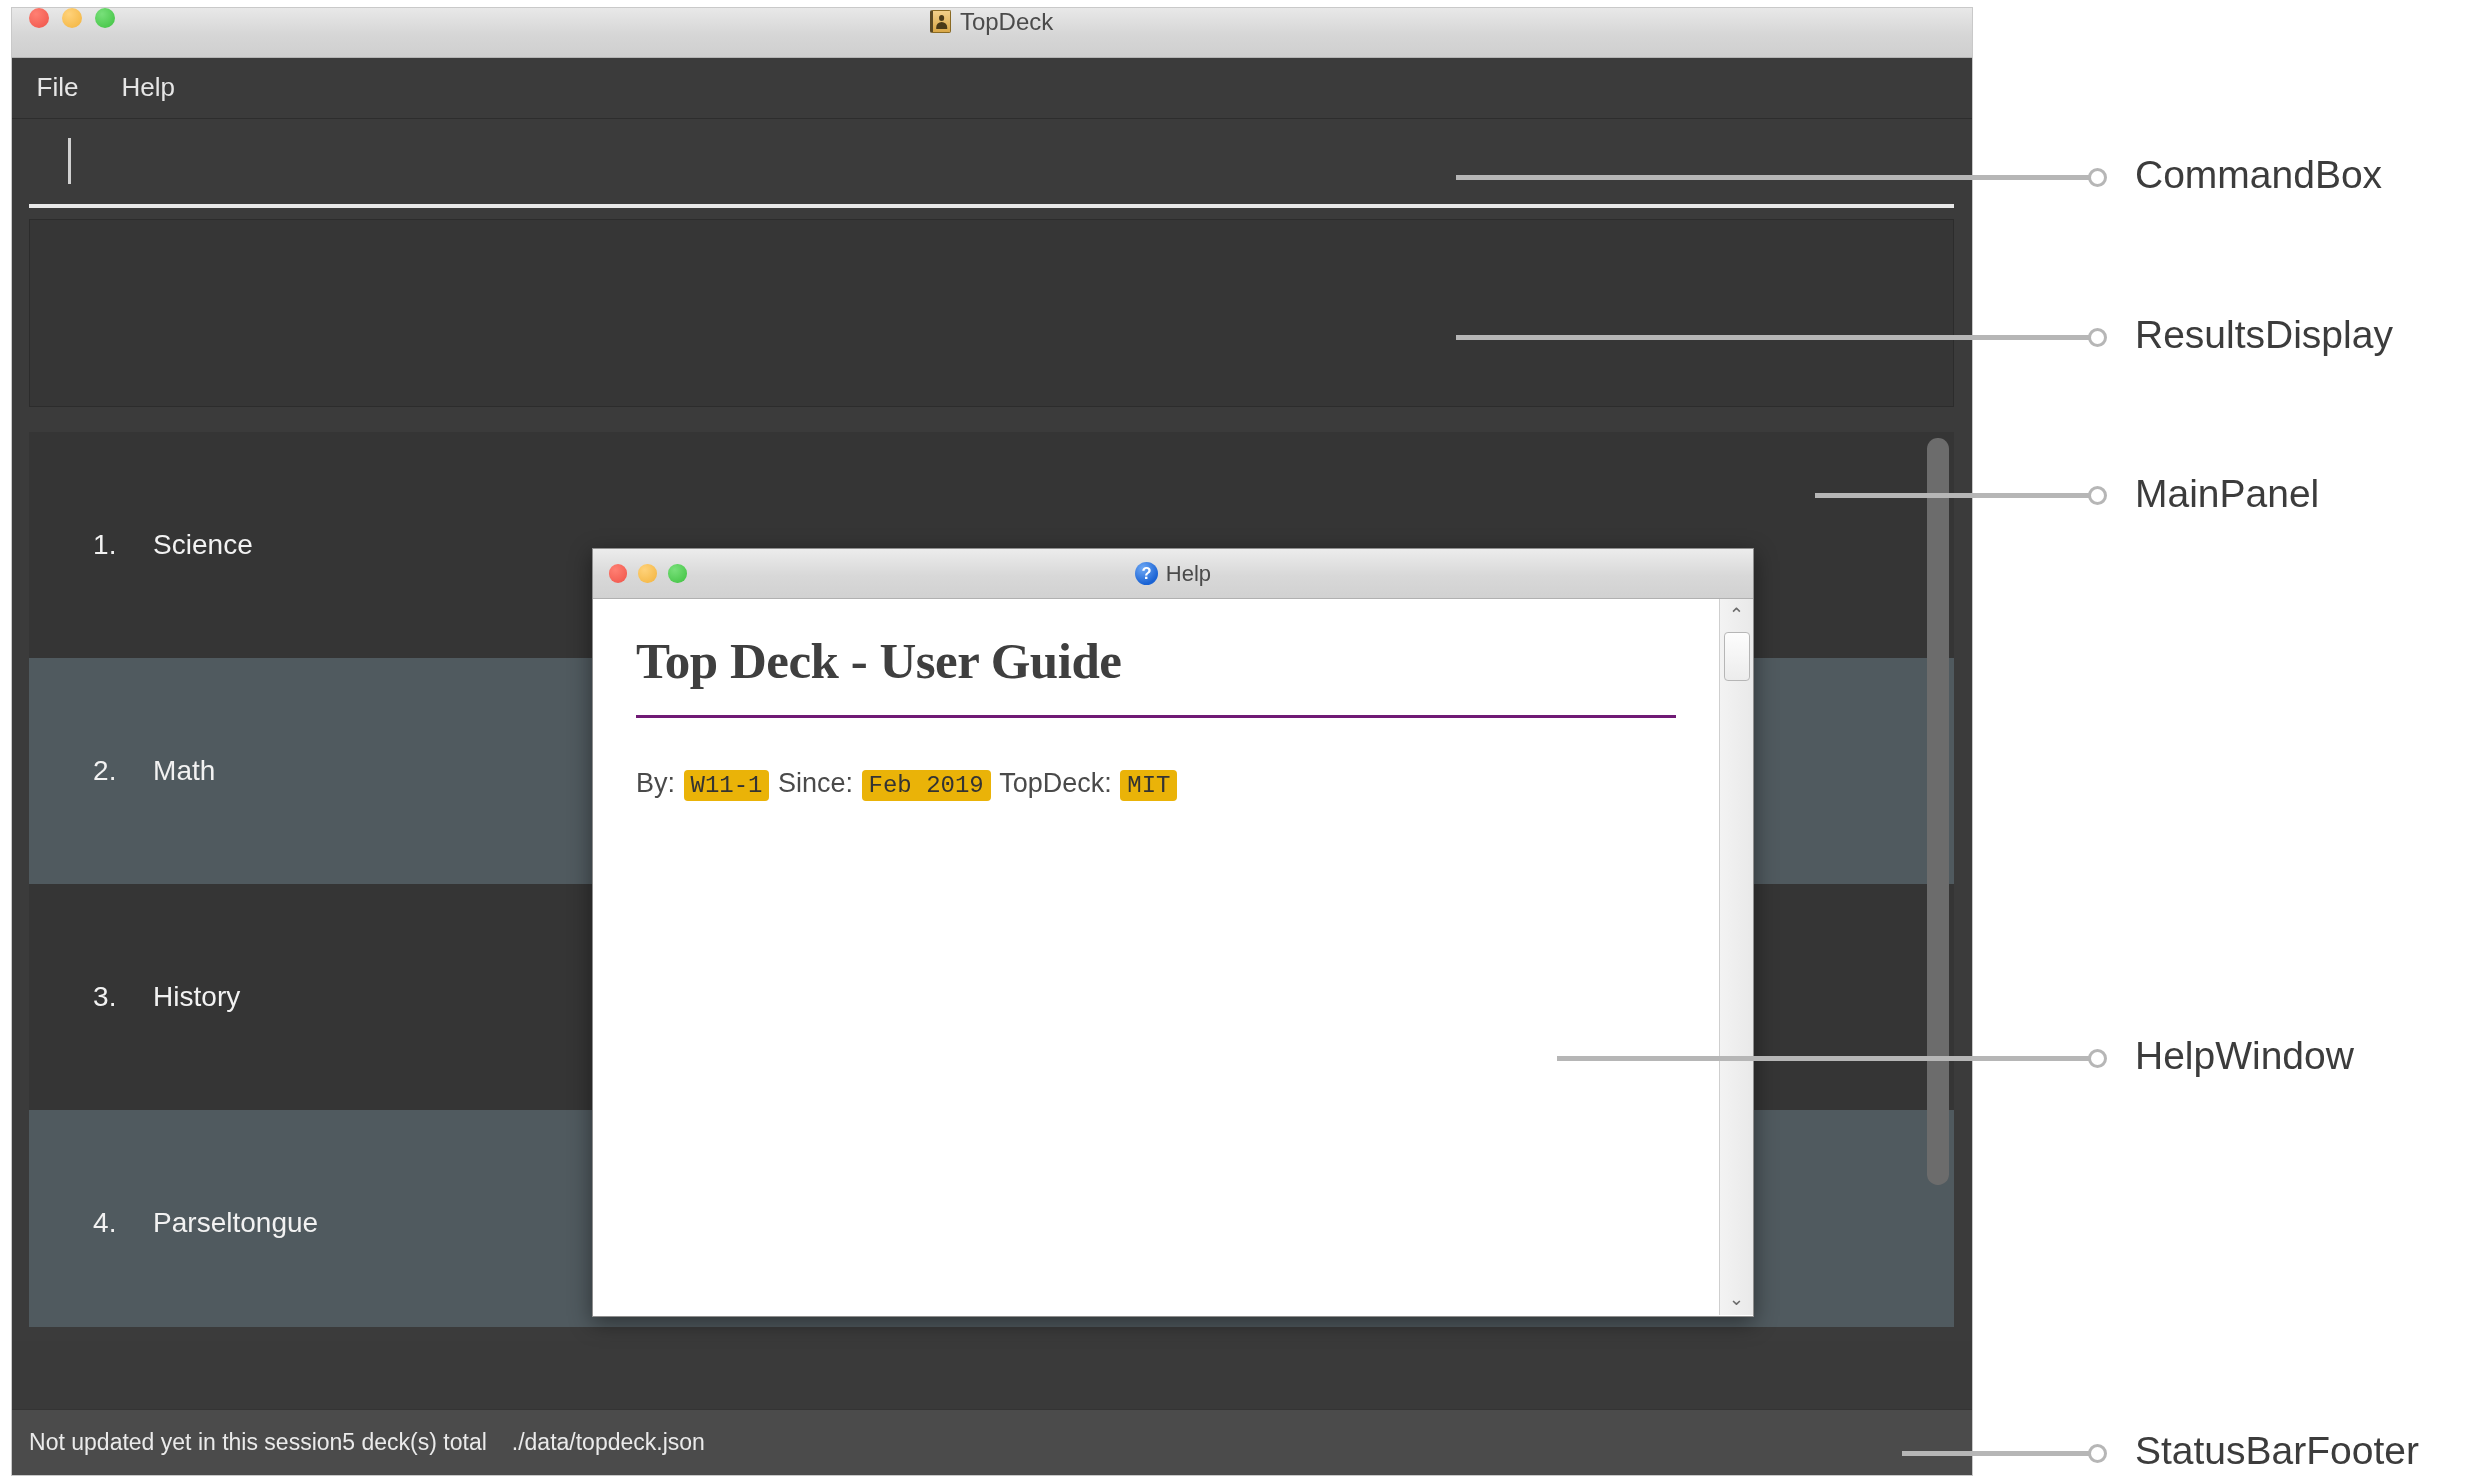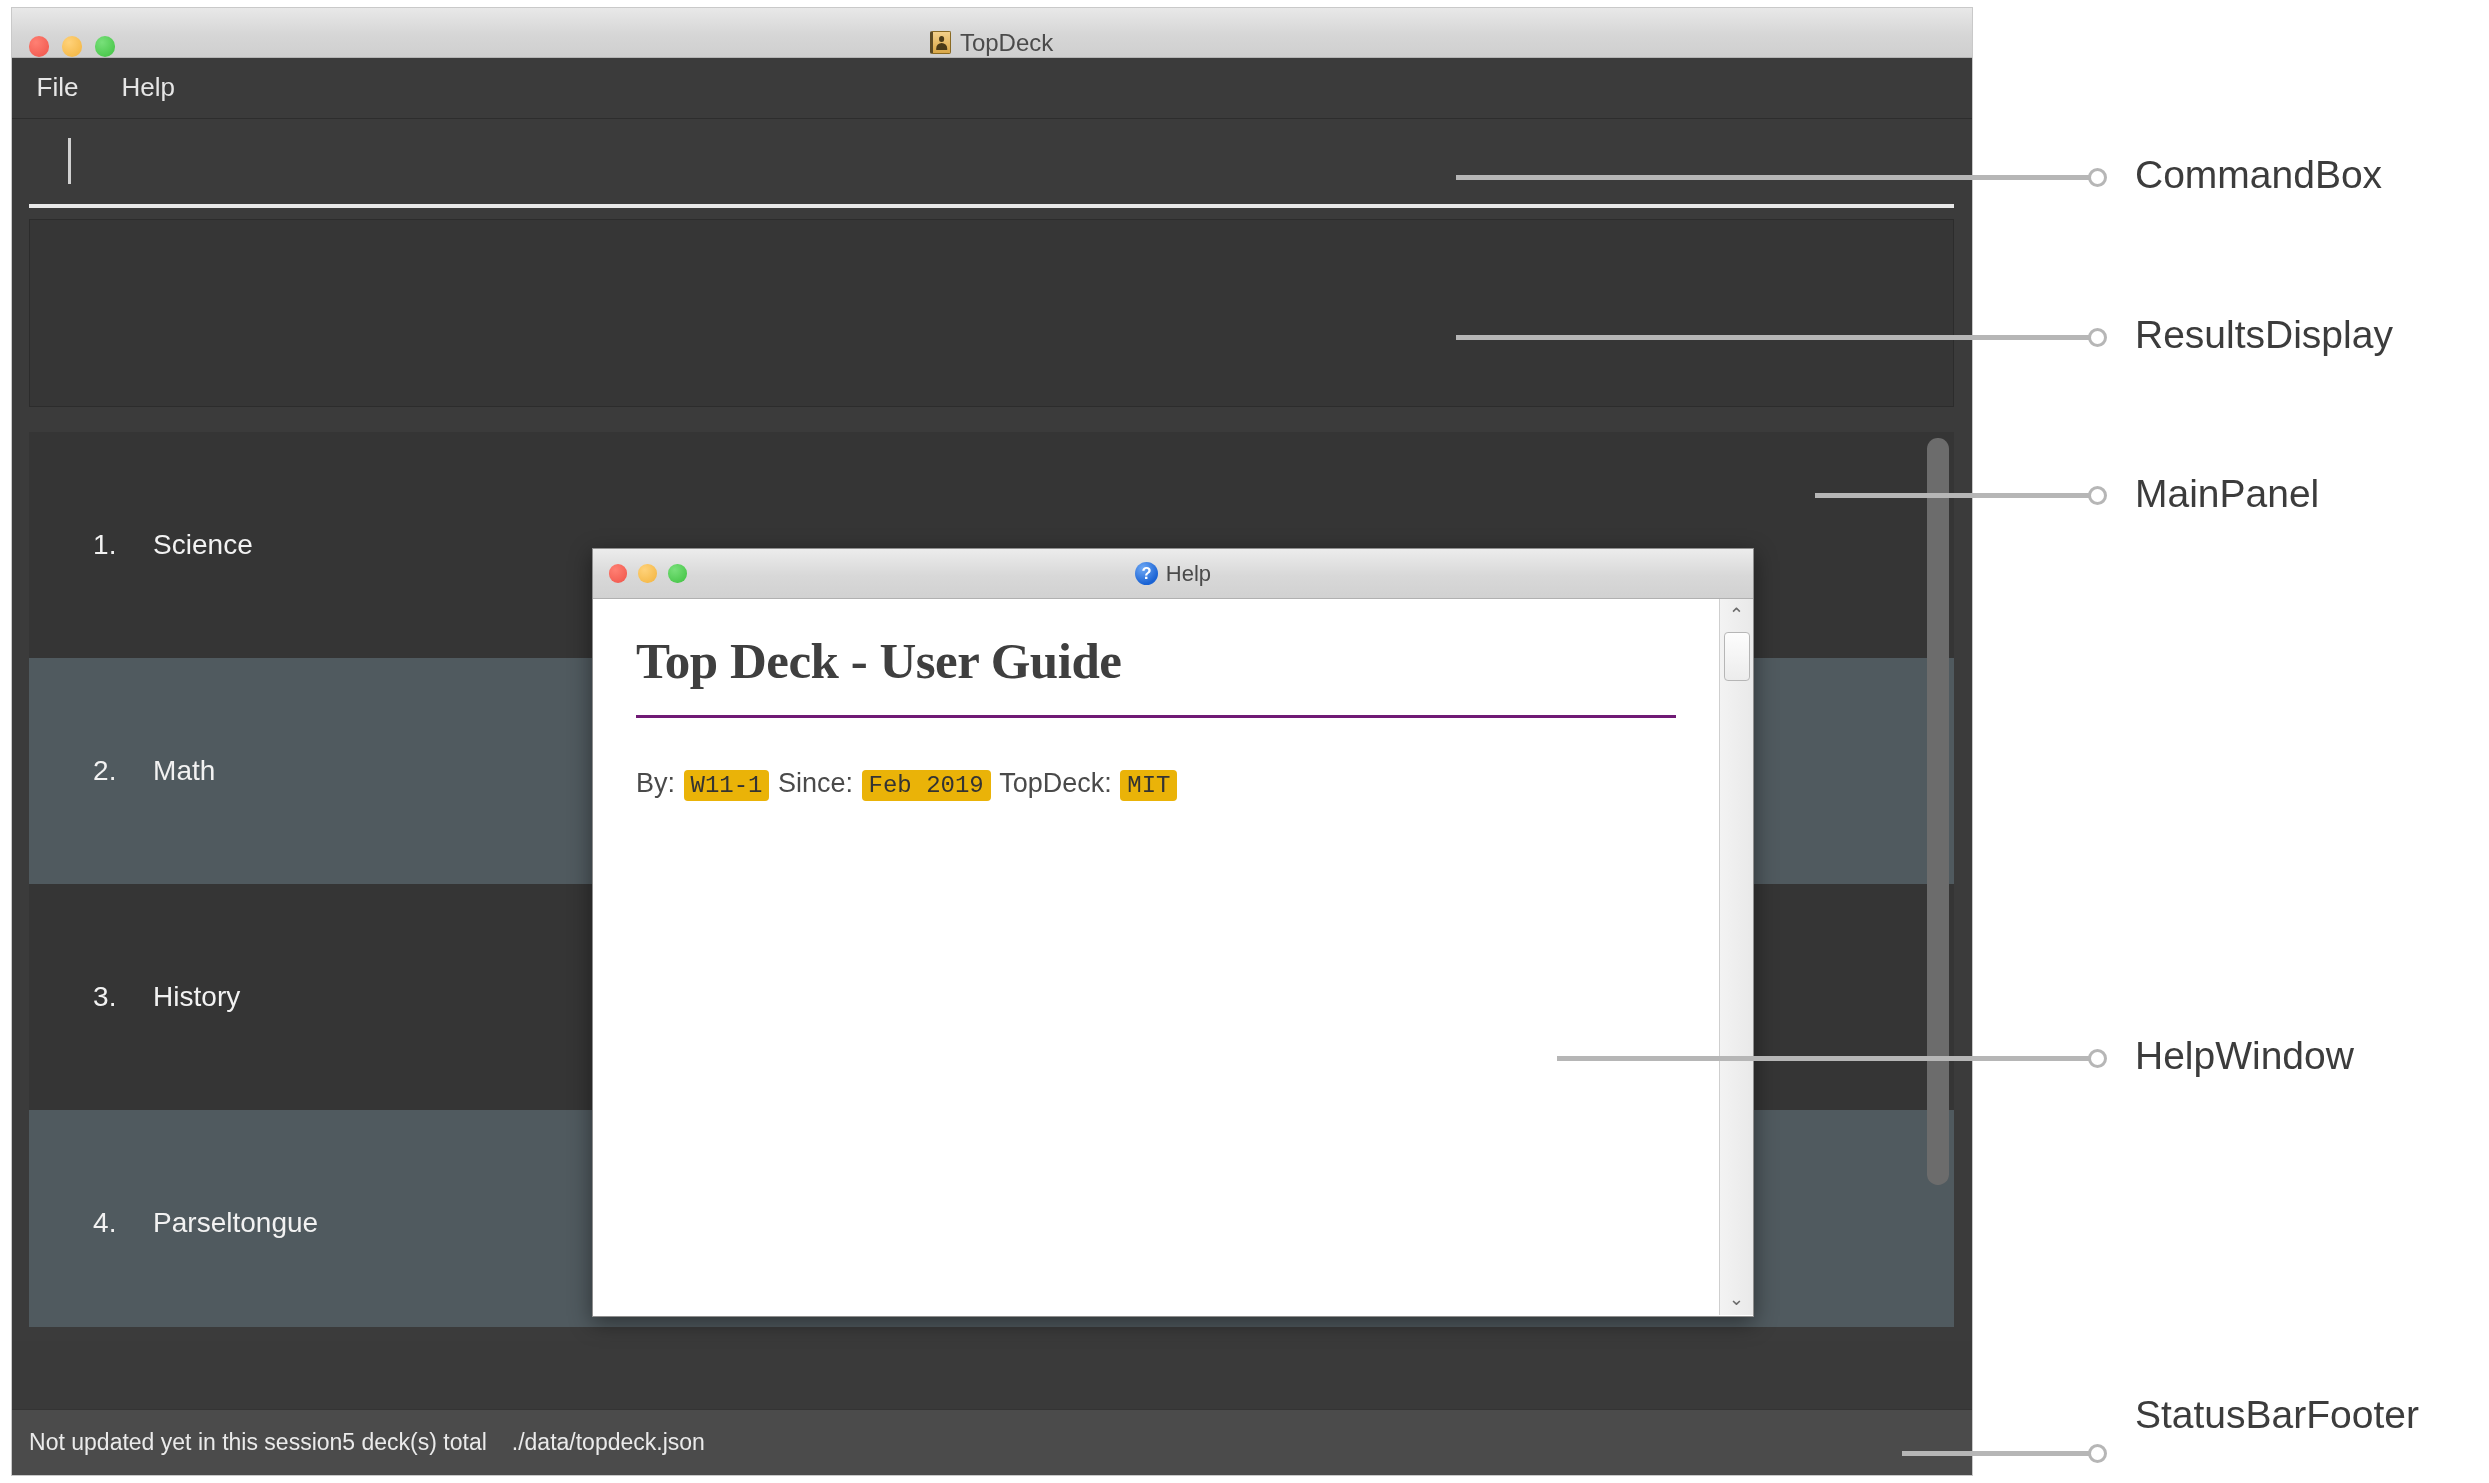--- a/index.html
+++ b/index.html
@@ -26,21 +26,21 @@
     box-shadow: 0 0 0 1px #c9c9c9;
   }
 
   
   #app-titlebar {
     position: relative;
     height: 49px;
     background: linear-gradient(to bottom, #e8e8e8 0%, #d6d6d6 55%, #cfcfcf 100%);
     border-bottom: 1px solid #b4b4b4;
     display: flex;
-    align-items: flex-end;
+    align-items: flex-start;
   }
   .traffic {
     display: flex;
     gap: 12.6px;
     margin-left: 17.5px;
     align-items: center;
   }
   .tl-dot {
     width: 20.4px;
     height: 20.4px;
@@ -489,15 +489,15 @@
 
 <div>
   <div class="anno-line" style="left:1557px; top:1056px; width:539px;"></div>
   <div class="anno-dot" style="left:2088px; top:1049px;"></div>
   <div class="anno-label" style="left:2135px; top:1034px;">HelpWindow</div>
 </div>
 
 <div>
   <div class="anno-line" style="left:1902px; top:1451px; width:194px;"></div>
   <div class="anno-dot" style="left:2088px; top:1444px;"></div>
-  <div class="anno-label" style="left:2135px; top:1393px;">StatusBarFooter</div>
+  <div class="anno-label" style="left:2135px; top:1429px;">StatusBarFooter</div>
 </div>
 
 
 </body></html>

